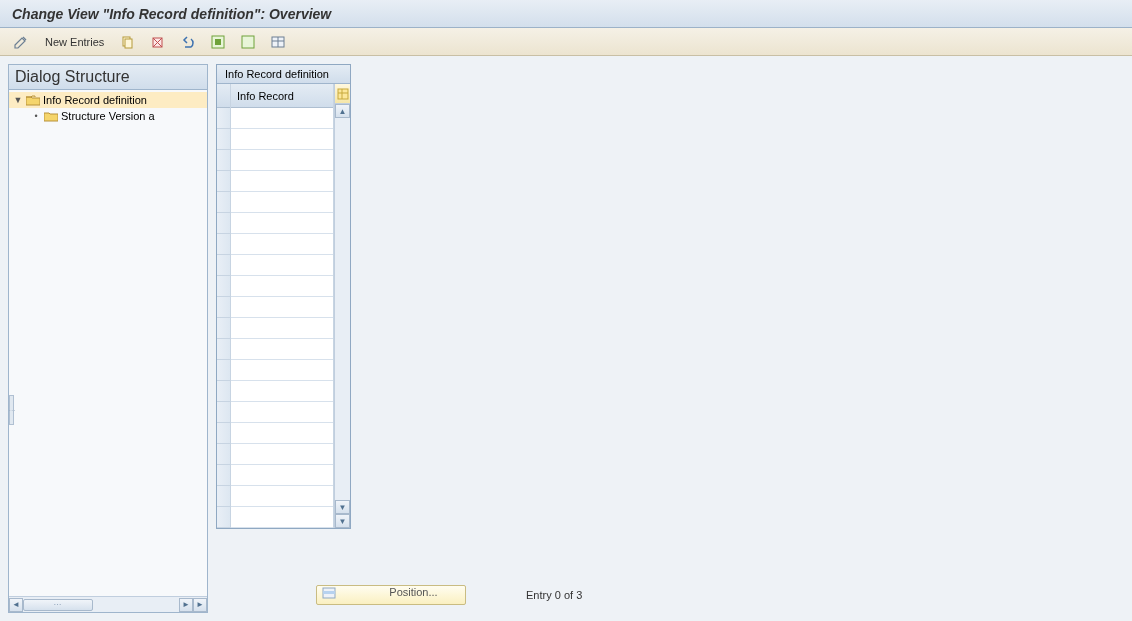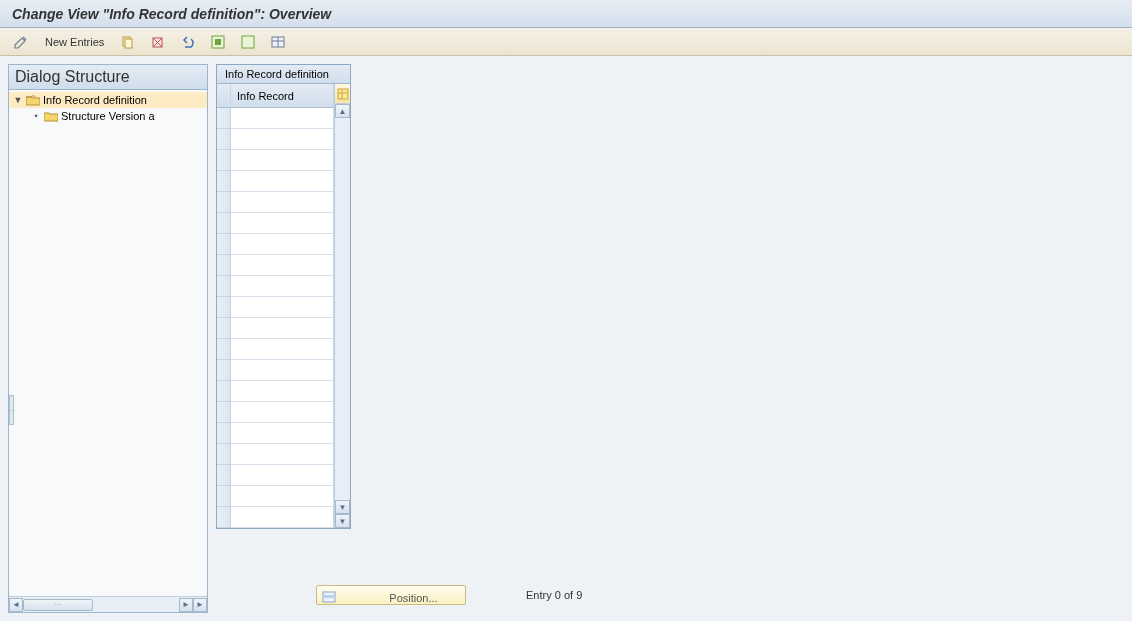--- a/index.html
+++ b/index.html
@@ -254,21 +254,21 @@
     gap: 60px;
     padding-left: 100px;
   }
   .position-btn {
     width: 150px;
     height: 20px;
     background: linear-gradient(to bottom,#fffdf0,#faf0c1);
     border: 1px solid #c9bc82;
     border-radius: 2px;
     display: flex;
-    align-items: flex-end;
+    align-items: flex-start;
     cursor: pointer;
     font-size: 11px;
     color: #555;
     padding: 0 4px;
     gap: 29px;
   }
   .position-btn .ic {
     width: 16px;
     display:flex;align-items:center;justify-content:center;
   }
@@ -448,16 +448,16 @@
     <div class="bottom-row">
       <div class="position-btn">
         <span class="ic">
           <svg width="14" height="14" viewBox="0 0 14 14">
               <rect x="1" y="2" width="12" height="10" fill="#eef2f8" stroke="#8fa8c2"></rect>
               <rect x="1" y="5" width="12" height="3" fill="#b7d2ef"></rect>
             </svg>
         </span>
         <span class="lbl">Position...</span>
       </div>
-      <div class="entry-text">Entry 0 of 9</div>
+      <div class="entry-text">Entry 0 of 3</div>
     </div>
   </div>
 </div>
 
 </body></html>

